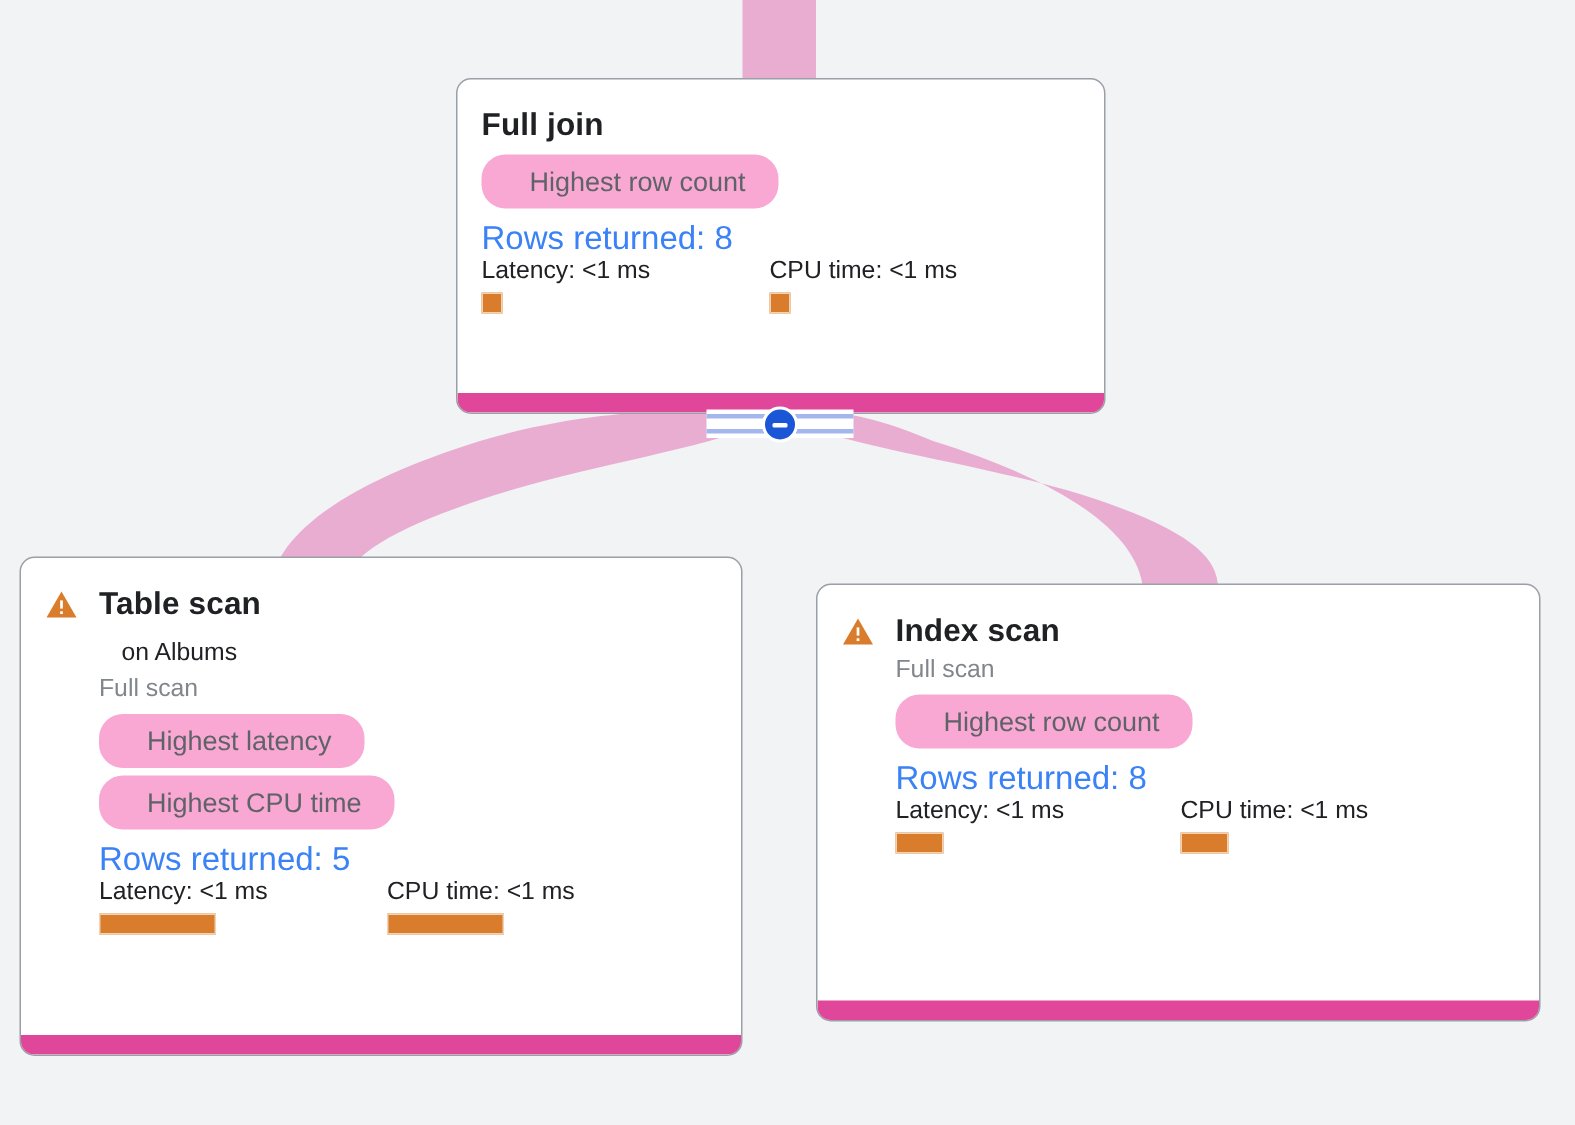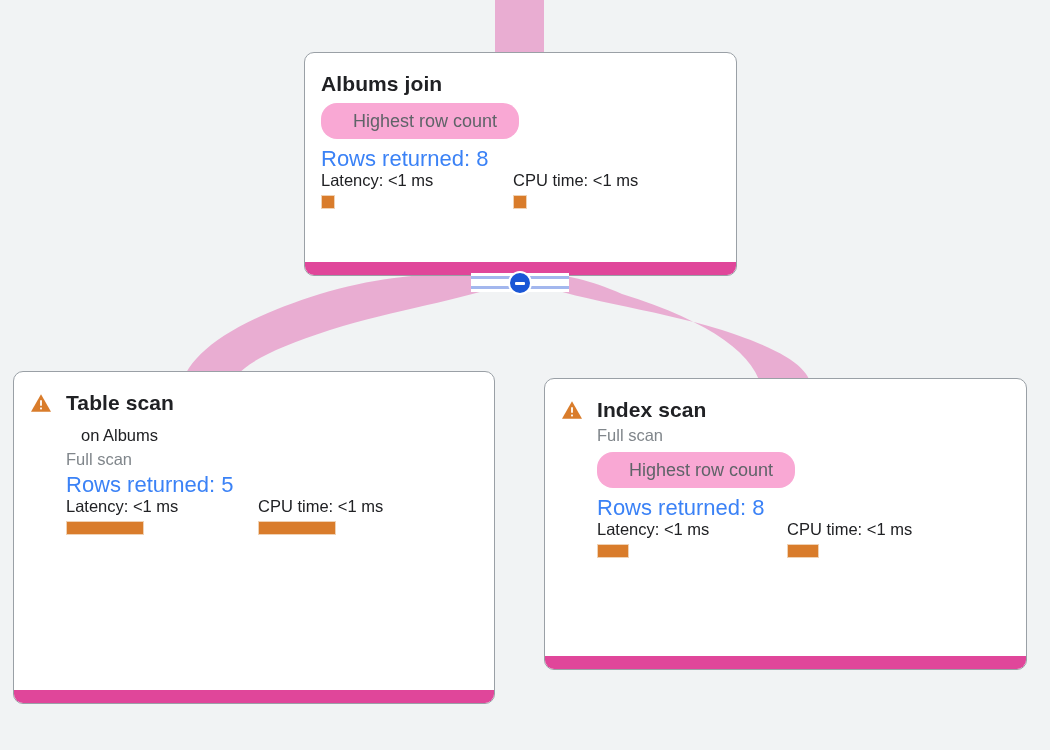--- a/index.html
+++ b/index.html
@@ -146,21 +146,21 @@
   #node-table-scan {
     left: 13px;
     top: 371px;
     width: 482px;
     height: 333px;
   }
   #node-table-scan .metric-col-a { width: 192px; }
 
   #node-index-scan {
     left: 544px;
-    top: 378px;
+    top: 389px;
     width: 483px;
     height: 292px;
   }
   #node-index-scan .metric-col-a { width: 190px; }
 
   
   #collapse-toggle {
     position: absolute;
     left: 471px;
     top: 271px;
@@ -231,21 +231,21 @@
              L 762 392
              C 758 356, 712 322, 622 294
              C 572 272, 540 272, 520 278 Z"></path>
   </svg>
 
   <div class="node" id="node-merge-join">
     <div class="node-body">
 
       <div class="node-head">
         <div class="head-col">
-          <div class="node-title">Albums join</div>
+          <div class="node-title">Full join</div>
 
           <div class="chips">
             <span class="chip">Highest row count</span>
           </div>
 
           <div class="rows-line">Rows returned: 8</div>
 
           <div class="metrics">
             <div class="metric-col-a">
               <div class="metric-label">Latency: &lt;1 ms</div>
@@ -282,20 +282,24 @@
             <path d="M12 1.5 L23 20.5 L1 20.5 Z" fill="#d97c2b"></path>
             <rect x="11" y="8" width="2" height="6" fill="#ffffff"></rect>
             <rect x="11" y="16" width="2" height="2" fill="#ffffff"></rect>
           </svg>
         </div>
         <div class="head-col">
           <div class="node-title">Table scan</div>
           <div class="node-sub">on Albums</div>
           <div class="node-sub2">Full scan</div>
 
+          <div class="chips">
+            <span class="chip">Highest latency</span><br>
+            <span class="chip">Highest CPU time</span>
+          </div>
 
           <div class="rows-line">Rows returned: 5</div>
 
           <div class="metrics">
             <div class="metric-col-a">
               <div class="metric-label">Latency: &lt;1 ms</div>
               <div class="metric-bar" style="width:78px"></div>
             </div>
             <div class="metric-col-b">
               <div class="metric-label">CPU time: &lt;1 ms</div>

